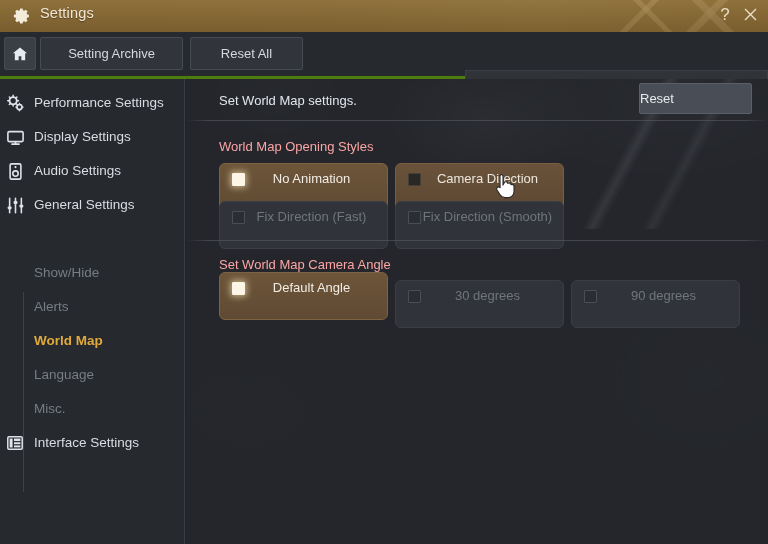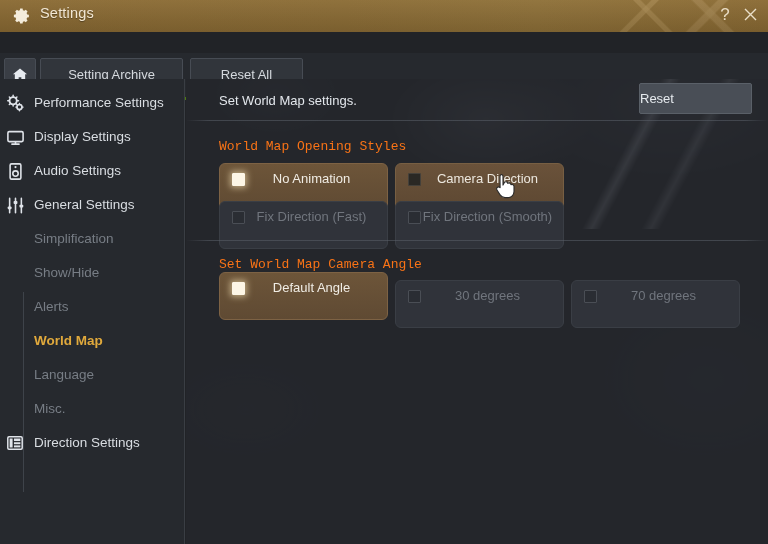--- a/index.html
+++ b/index.html
@@ -77,21 +77,20 @@
     z-index:3; cursor:pointer;
   }
   .tb-close svg { display:block; margin: 5px auto; }
 
   
   .toolbar {
     position:absolute; left:0; top:32px;
     width:768px; height:47px;
     background:#26292e;
     border-bottom:3px solid #4d7c0f;
-    margin-top:21px;
   }
   .tool-home {
     position:absolute; left:4px; top:5px;
     width:32px; height:33px;
     background:#3a3e45;
     border:1px solid #474c54;
     border-radius:2px;
     cursor:pointer;
   }
   .tool-home svg { display:block; margin:7px auto; }
@@ -206,21 +205,21 @@
     line-height:29px; 
     cursor:pointer;
   }
   .divider {
     position:absolute; left:0; width:582px; height:1px;
     background:linear-gradient(90deg, rgba(90,96,105,.0) 0%, rgba(90,96,105,.55) 4%, rgba(90,96,105,.55) 96%, rgba(90,96,105,0) 100%);
   }
 
   .section-title {
     position:absolute; left:33px;
-    font-size:13px; color:#f97316;font-family:Liberation Mono, monospace;
+    font-size:13px; color:#fca5a5;
   }
 
   
   .opt {
     position:absolute;
     height:48px;
     border-radius:6px;
     cursor:pointer;
     border:1px solid #3d4148;
     background:#34373d;
@@ -374,23 +373,20 @@
         <svg width="19" height="19" viewBox="0 0 24 24">
           <path d="M4.6 3v18M12 3v18M19.4 3v18" stroke="#dfe3e9" stroke-width="2" stroke-linecap="round"></path>
           <rect x="2.2" y="13.2" width="4.8" height="3.6" rx="1" fill="#dfe3e9"></rect>
           <rect x="9.6" y="6.4" width="4.8" height="3.6" rx="1" fill="#dfe3e9"></rect>
           <rect x="17" y="11" width="4.8" height="3.6" rx="1" fill="#dfe3e9"></rect>
         </svg>
       </span>
       <span class="nav-label">General Settings</span>
     </div>
 
-    <div class="nav-item sub" style="top:144px">
-      <span class="nav-label">Simplification</span>
-    </div>
     <div class="nav-item sub" style="top:178px">
       <span class="nav-label">Show/Hide</span>
     </div>
     <div class="nav-item sub" style="top:212px">
       <span class="nav-label">Alerts</span>
     </div>
     <div class="nav-item sub" style="top:280px">
       <span class="nav-label">Language</span>
     </div>
     <div class="nav-item sub active" style="top:246px">
@@ -403,21 +399,21 @@
     <div class="nav-item" style="top:348px">
       <span class="nav-ico">
         <svg width="18" height="18" viewBox="0 0 24 24">
           <rect x="2.4" y="3.6" width="19.2" height="16.8" rx="1.6" fill="none" stroke="#dfe3e9" stroke-width="2"></rect>
           <rect x="4.8" y="6" width="4" height="12" fill="#dfe3e9"></rect>
           <rect x="10.6" y="6" width="8.6" height="3.4" fill="#dfe3e9"></rect>
           <rect x="10.6" y="11" width="8.6" height="2.6" fill="#dfe3e9"></rect>
           <rect x="10.6" y="15.2" width="8.6" height="2.6" fill="#dfe3e9"></rect>
         </svg>
       </span>
-      <span class="nav-label">Direction Settings</span>
+      <span class="nav-label">Interface Settings</span>
     </div>
   </div>
 
   <div class="main">
     <div class="bg-art"></div>
     <div class="bg-streak"></div>
 
     <div class="main-head">
       <div class="main-desc">Set World Map settings.</div>
       <div class="reset-btn">Reset</div>
@@ -456,21 +452,21 @@
       <span class="lbl">Default Angle</span>
     </div>
 
     <div class="opt disabled" style="left:209px; top:201px; width:169px">
       <span class="box"></span>
       <span class="lbl">30 degrees</span>
     </div>
 
     <div class="opt disabled" style="left:385px; top:201px; width:169px">
       <span class="box"></span>
-      <span class="lbl">70 degrees</span>
+      <span class="lbl">90 degrees</span>
     </div>
   </div>
 
   <div class="cursor">
     <svg width="22" height="26" viewBox="0 0 22 26">
       <path d="M6 1.5c1.1 0 2 .9 2 2v8.6l1.1-2.2c.5-1 1.7-1.4 2.7-.9.6.3.9.8 1 1.4.6-.5 1.5-.6 2.2-.2.6.3.9.9 1 1.5.6-.4 1.4-.4 2 0 .7.4 1 1.1 1 1.9v5c0 3.3-2.7 6-6 6h-3c-2 0-3.8-1-4.9-2.7L2 17c-.6-.9-.3-2.1.6-2.7.8-.5 1.9-.3 2.5.4l-.1-11.2c0-1.1.9-2 2-2z" fill="#ffffff" stroke="#2b2b2b" stroke-width="1.1" stroke-linejoin="round"></path>
     </svg>
   </div>
 
 </div>

